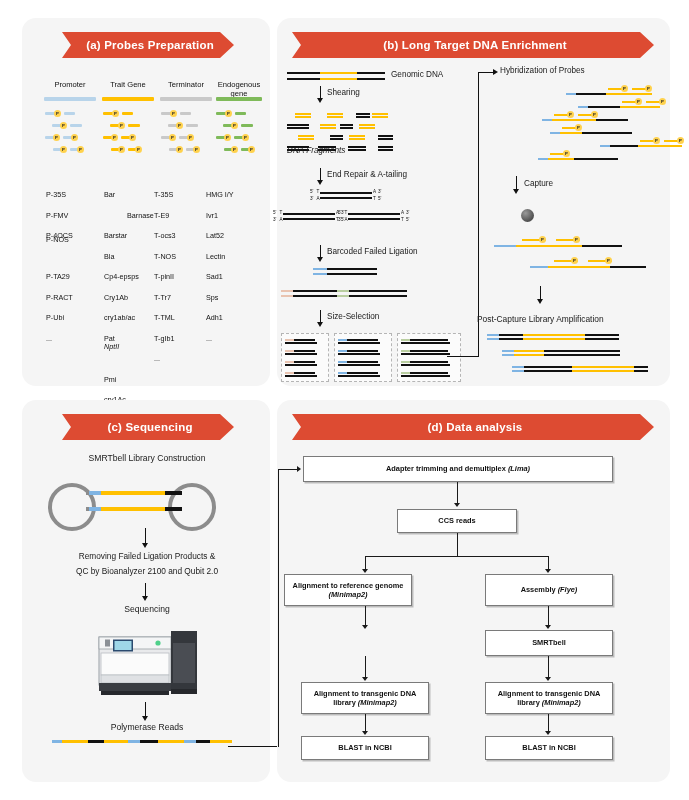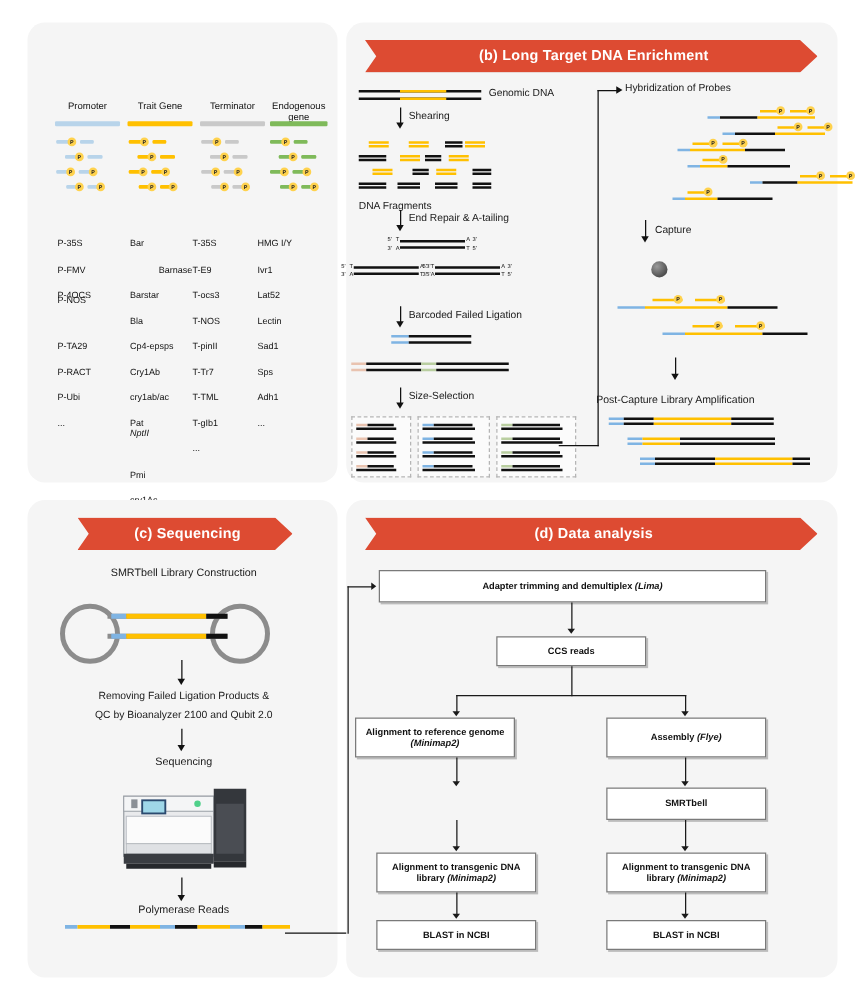--- a/index.html
+++ b/index.html
@@ -85,20 +85,23 @@
        border-right:3.2px solid transparent;border-top:4.6px solid #1a1a1a;}
   .tipr{position:absolute;width:0;height:0;border-top:3.2px solid transparent;
        border-bottom:3.2px solid transparent;border-left:4.6px solid #1a1a1a;}
 </style>
 </head>
 <body>
 
 <div id="figure">
 
   <div class="panel pa"></div>
+  <div class="banner left-notch b-a">
+    <span>(a)  Probes Preparation</span>
+  </div>
 
   <div class="colhead" style="left:70px;top:80px;">Promoter</div>
   <div class="colhead" style="left:128px;top:80px;">Trait Gene</div>
   <div class="colhead" style="left:186px;top:80px;">Terminator</div>
   <div class="colhead two" style="left:239px;top:80px;width:52px;">Endogenous gene</div>
 
   <div class="headbar" style="left:70px;top:97px;width:52px;background:#b8d4ea;"></div>
   <div class="headbar" style="left:128px;top:97px;width:52px;background:#ffc000;"></div>
   <div class="headbar" style="left:186px;top:97px;width:52px;background:#c9c9c9;"></div>
   <div class="headbar" style="left:239px;top:97px;width:46px;background:#7fba5a;"></div>
@@ -243,21 +246,21 @@
       <div class="seg" style="left:378px;top:138.4px;width:15px;height:1.9px;background:#111111;"></div>
       <div class="seg" style="left:287px;top:146px;width:22px;height:1.9px;background:#111111;"></div>
       <div class="seg" style="left:287px;top:149.4px;width:22px;height:1.9px;background:#111111;"></div>
       <div class="seg" style="left:318px;top:146px;width:18px;height:1.9px;background:#111111;"></div>
       <div class="seg" style="left:318px;top:149.4px;width:18px;height:1.9px;background:#111111;"></div>
       <div class="seg" style="left:348px;top:146px;width:18px;height:1.9px;background:#111111;"></div>
       <div class="seg" style="left:348px;top:149.4px;width:18px;height:1.9px;background:#111111;"></div>
       <div class="seg" style="left:378px;top:146px;width:15px;height:1.9px;background:#111111;"></div>
       <div class="seg" style="left:378px;top:149.4px;width:15px;height:1.9px;background:#111111;"></div>
     </div>
-  <div class="txt" style="left:287px;top:160px;">DNA Fragments</div>
+  <div class="txt" style="left:287px;top:146px;font-style:italic;">DNA Fragments</div>
 
   <div class="arrow" style="left:320px;top:168px;height:13px;"></div>
   <div class="txt" style="left:327px;top:170px;">End Repair &amp; A-tailing</div>
 
   <div id="atail-group">
       <div class="seg" style="left:320px;top:192px;width:52px;height:2.1px;background:#111111;"></div>
       <div class="seg" style="left:320px;top:197px;width:52px;height:2.1px;background:#111111;"></div>
       <div class="tblcell" style="left:310px;top:188.5px;font-size:4.6px;">5'</div>
       <div class="tblcell" style="left:310px;top:195.5px;font-size:4.6px;">3'</div>
       <div class="tblcell" style="left:316.5px;top:188.5px;font-size:4.6px;">T</div>

